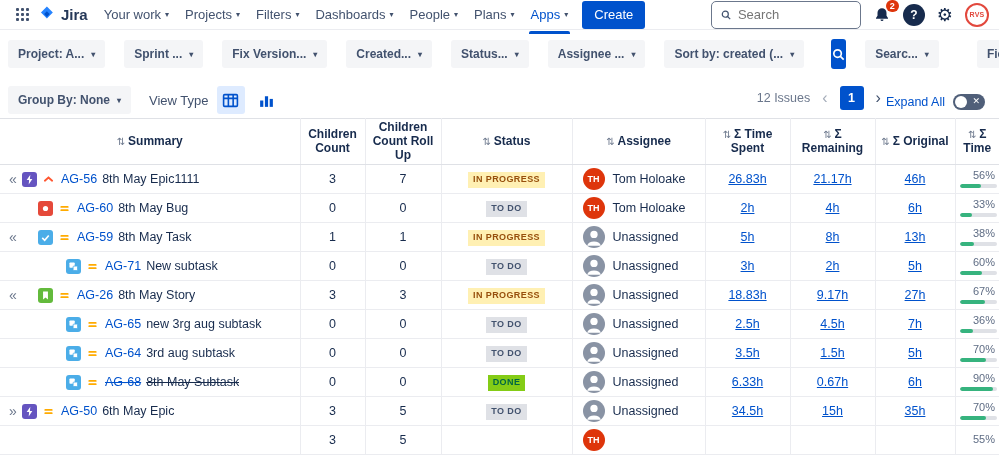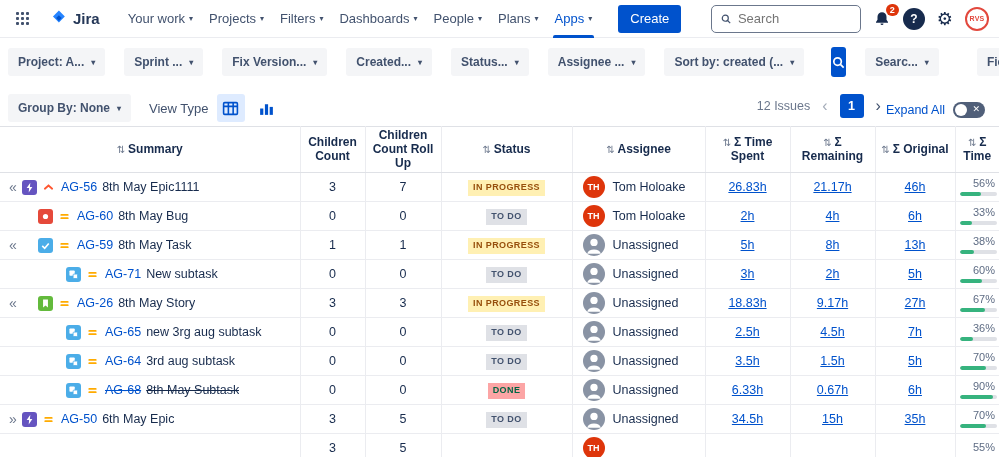--- a/index.html
+++ b/index.html
@@ -1,20 +1,20 @@
 <!DOCTYPE html>
 <html><head>
 <meta charset="utf-8">
 <style>
 *{box-sizing:border-box;margin:0;padding:0}
 html,body{width:999px;height:457px;overflow:hidden;background:#fff;
   font-family:"Liberation Sans",sans-serif;color:#172B4D}
 
 
-.topnav{display:flex;align-items:center;height:38px;padding:0 10px;border-bottom:1px solid #EBECF0;gap:12px}
+.topnav{display:flex;align-items:center;height:30px;padding:0 10px;border-bottom:1px solid #EBECF0;gap:0}
 .appswitcher{display:inline-grid;grid-template-columns:repeat(3,3px);grid-gap:2px;padding:6px;cursor:pointer}
 .appswitcher i{width:3px;height:3px;background:#42526E;border-radius:1px;display:block}
 .logo{display:flex;align-items:center;gap:5px;font-weight:bold;font-size:15px;color:#253858;padding:0 8px 0 2px;cursor:pointer}
 .nav-item{display:flex;align-items:center;gap:4px;font-size:13px;color:#42526E;font-weight:500;padding:0 8px;height:38px;cursor:pointer;position:relative;white-space:nowrap}
 .nav-item.active{color:#0052CC}
 .nav-item.active::after{content:"";position:absolute;left:6px;right:6px;bottom:0;height:3px;background:#0052CC;border-radius:2px 2px 0 0}
 .chev{font-size:8px;color:#42526E}
 .create-btn{background:#0052CC;color:#fff;border:none;border-radius:3px;font-size:13px;font-weight:400;height:28px;padding:0 12px;margin-left:6px;cursor:pointer;font-family:inherit}
 .nav-right{margin-left:auto;display:flex;align-items:center;gap:12px}
 .searchbox{display:flex;align-items:center;gap:6px;border:1px solid #6B778C;border-radius:5px;height:28px;padding:0 8px;width:150px;background:#fff}
@@ -62,21 +62,21 @@
 .type-icon svg{width:13px;height:13px;display:block}
 .prio-icon{width:15px;height:15px;display:inline-flex;align-items:center;justify-content:center;margin-left:4px;flex:0 0 15px}
 .prio-icon svg{width:13px;height:13px;display:block}
 .issue-key{color:#0052CC;margin:0 5px 0 5px;cursor:pointer;text-decoration:none;flex:0 0 auto}
 .issue-sum{color:#172B4D;overflow:hidden;text-overflow:ellipsis}
 .struck{text-decoration:line-through}
 .cell-center{text-align:center}
 .loz{display:inline-block;font-size:9px;font-weight:bold;letter-spacing:.4px;border-radius:0;padding:2px 5px;text-transform:uppercase;line-height:1.3}
 .loz.todo{background:#DFE1E6;color:#42526E}
 .loz.inprogress{background:#FFF0B3;color:#974F0C}
-.loz.done{background:#fca5a5;color:#006644}
+.loz.done{background:#84cc16;color:#006644}
 .asgwrap{display:flex;align-items:center;gap:8px;padding-left:6px;height:28px;white-space:nowrap;overflow:hidden}
 .avatar-sm{width:22px;height:22px;border-radius:50%;flex:0 0 22px;display:flex;align-items:center;justify-content:center;color:#fff;font-size:9px;font-weight:bold}
 .avatar-sm.th{background:#DE350B}
 .avatar-sm svg{width:22px;height:22px;display:block}
 .time-link{color:#0052CC;text-decoration:underline;cursor:pointer}
 .cell-progress{padding:2px 2px 3px 4px}
 .pct{font-size:11px;color:#5E6C84;text-align:right;padding-right:2px;line-height:1.2}
 .bar{height:4px;background:#DFE1E6;border-radius:2px;margin-top:2px;overflow:hidden}
 .bar .fill{height:100%;background:#36B37E;border-radius:2px}
 </style>

